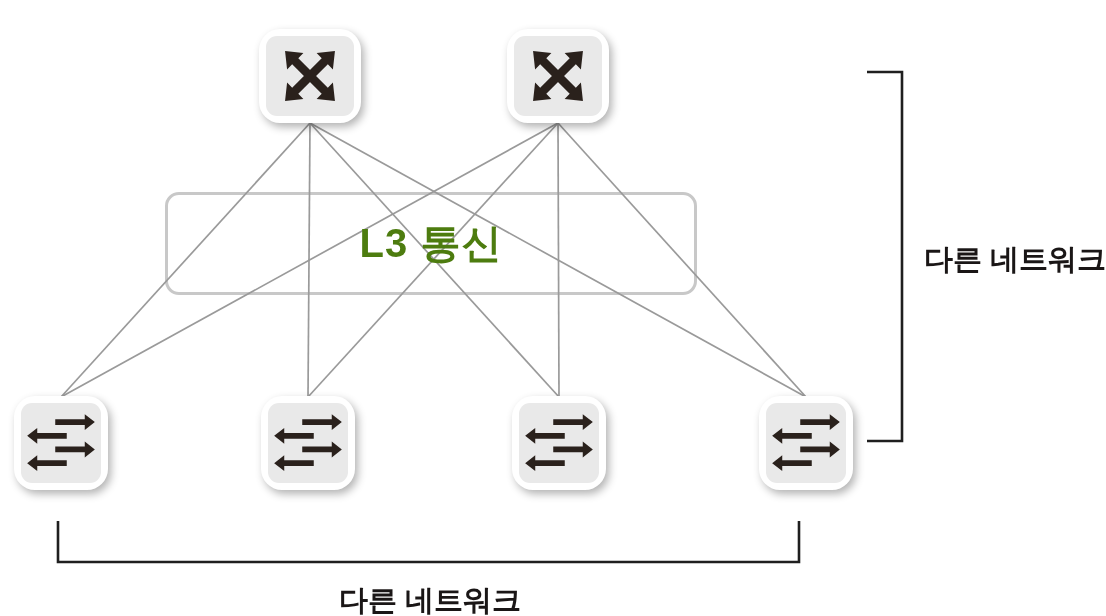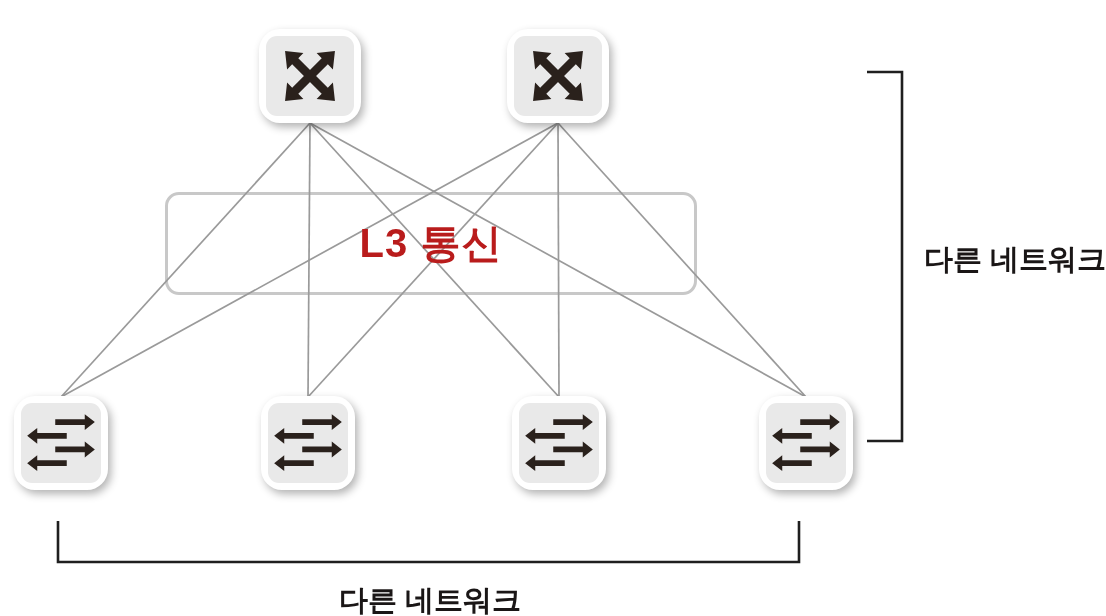--- a/index.html
+++ b/index.html
@@ -33,21 +33,21 @@
     left: 165px;
     top: 192px;
     width: 532px;
     height: 103px;
     display: flex;
     align-items: center;
     justify-content: center;
     font-size: 40px;
     font-weight: bold;
     letter-spacing: 1px;
-    color: #b91c1c;
+    color: #4d7c0f;
     z-index: 3;
   }
   
   .wires {
     position: absolute;
     left: 0;
     top: 0;
     width: 1106px;
     height: 616px;
     z-index: 2;

